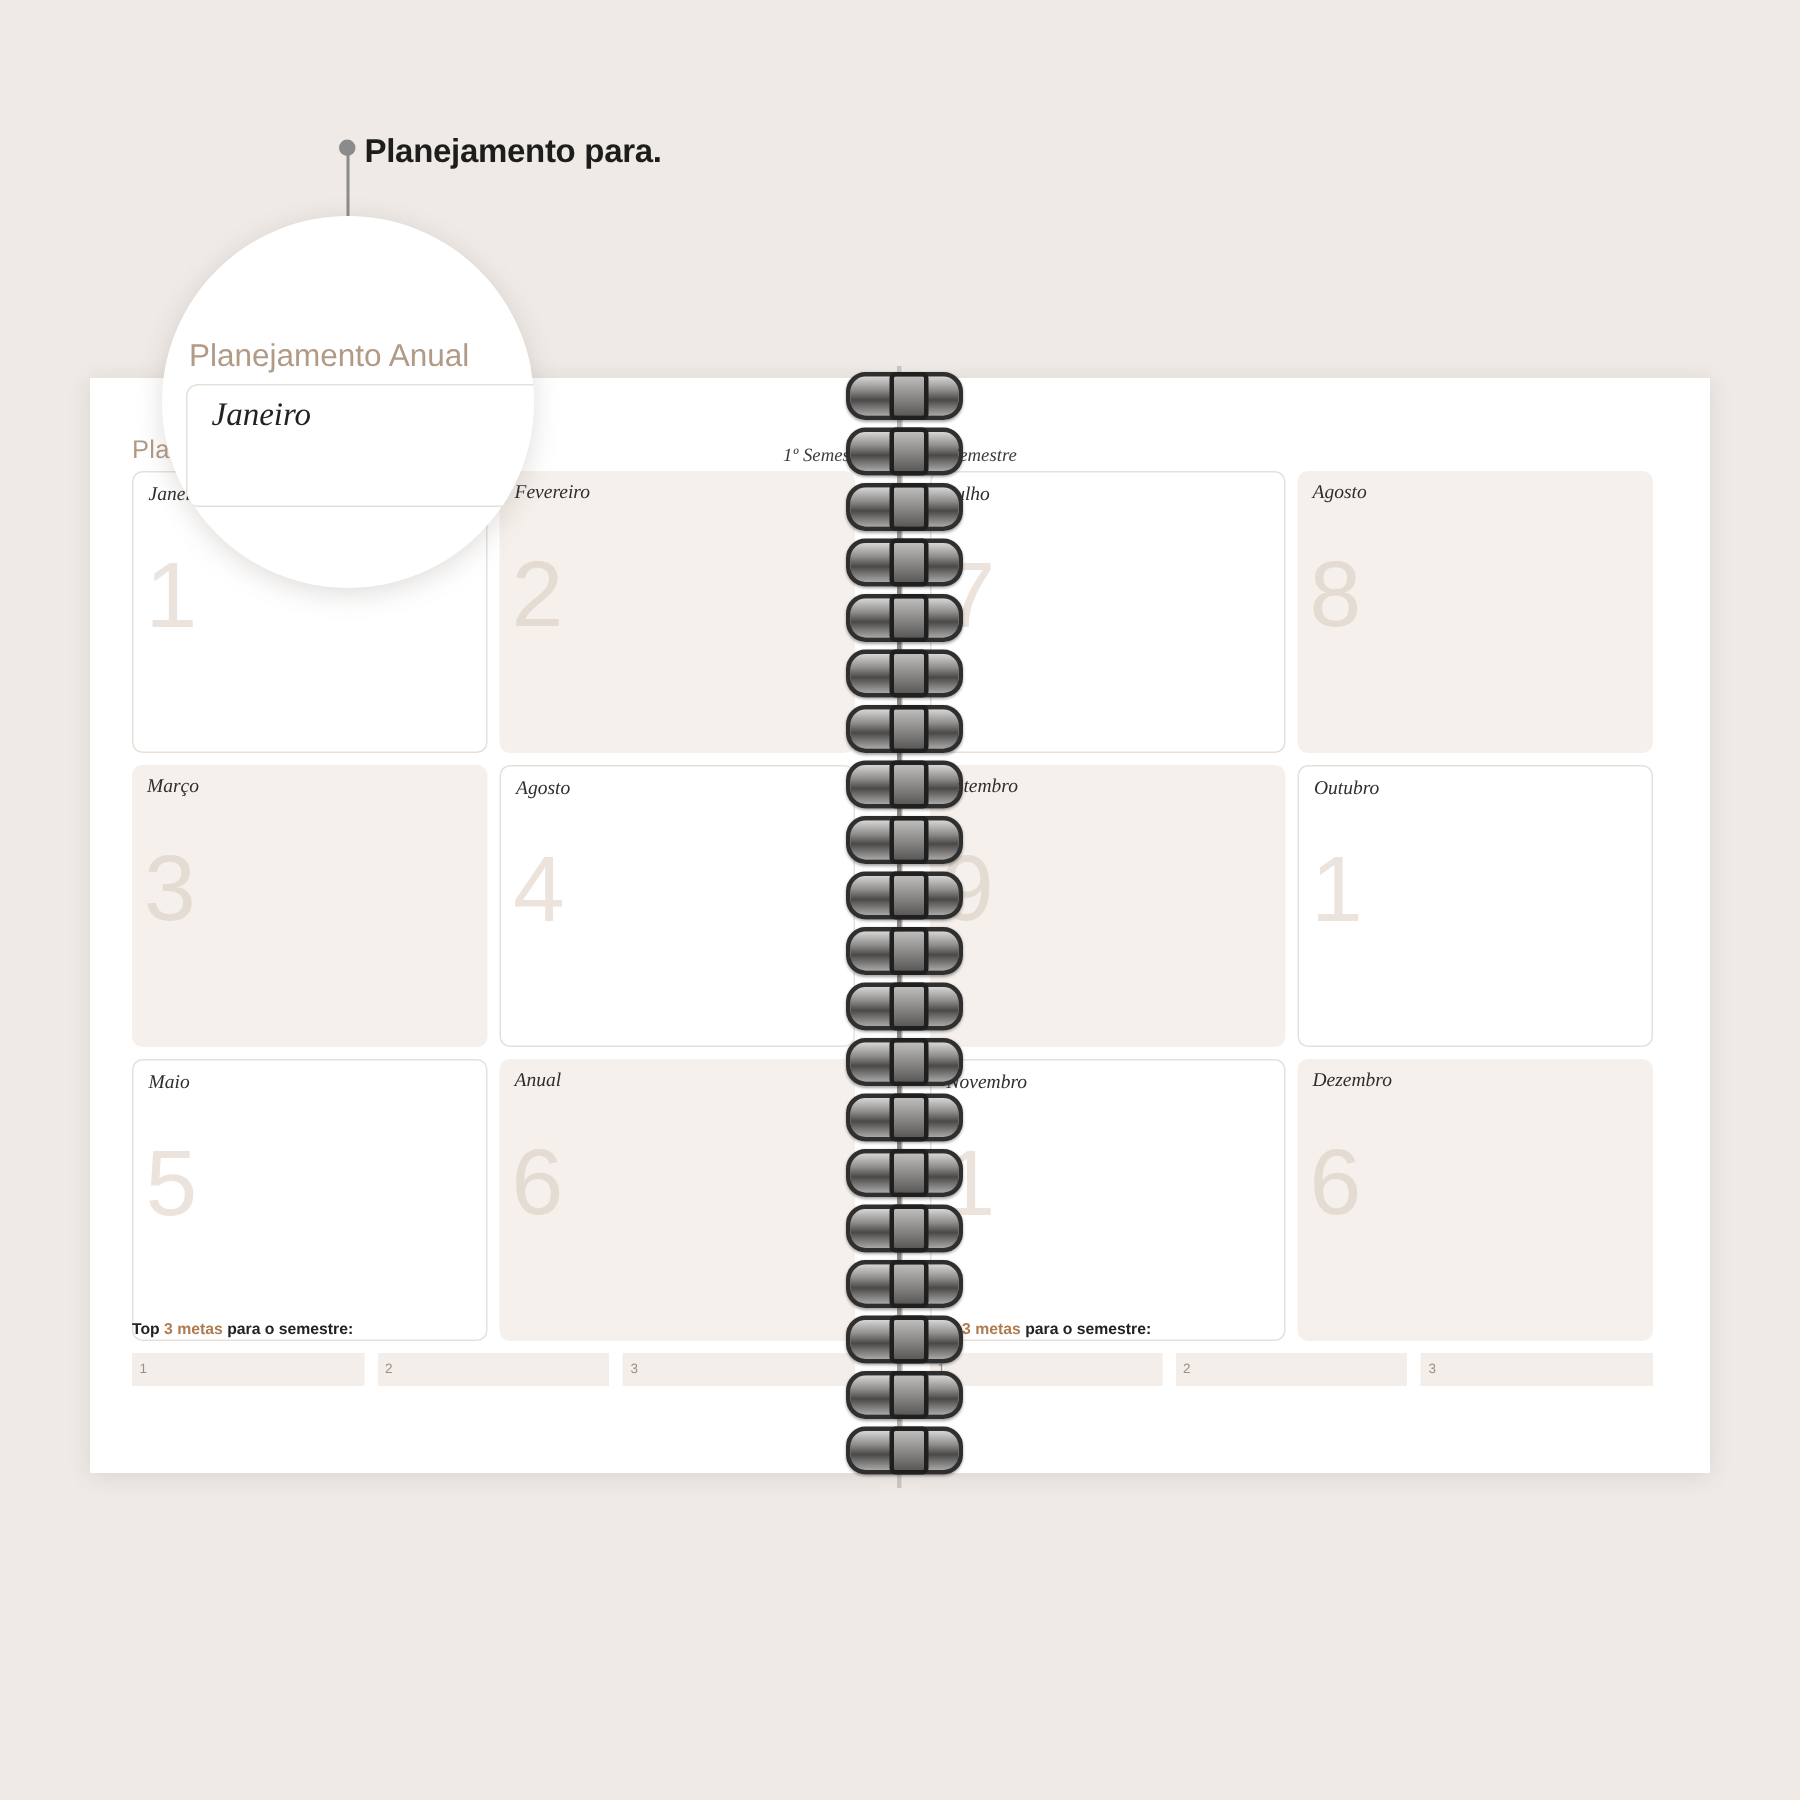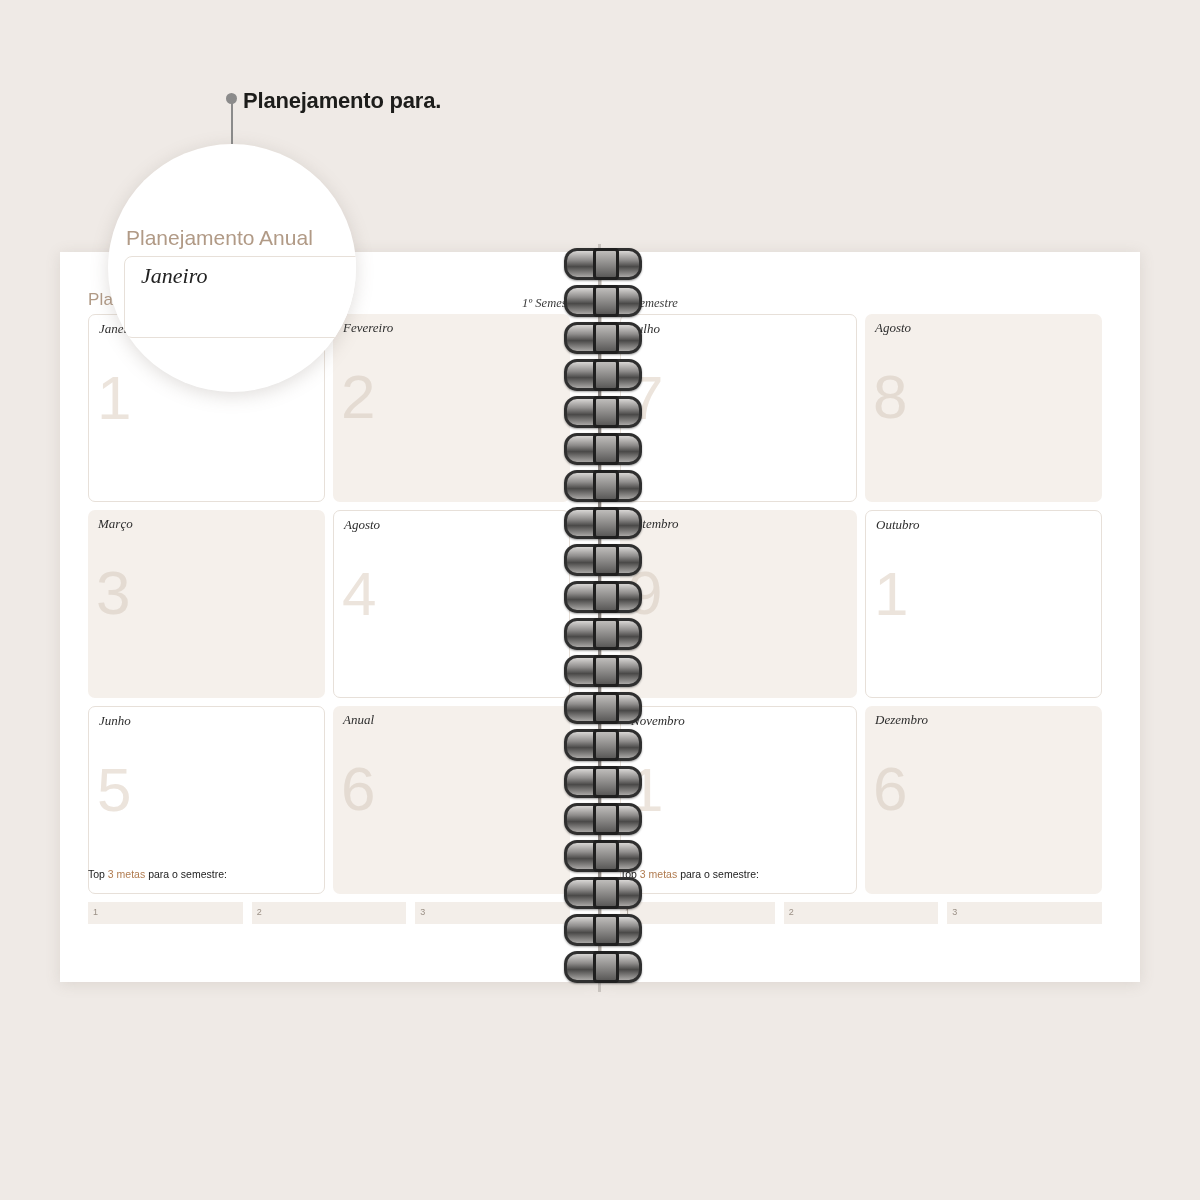--- a/index.html
+++ b/index.html
@@ -145,23 +145,23 @@
   .goals {
     position: absolute;
     bottom: 58px;
     width: 482px;
   }
   #page-left .goals  { left: 28px; }
   #page-right .goals { left: 18px; }
 
   .goals-title {
     font-size: 10.5px;
-    font-weight: normal;
+    font-weight: bold;
     color: #222;
-    margin-bottom: 22px;
+    margin-bottom: 10px;
   }
   .goals-title .accent { color: #b07b4f; }
   .goals-row {
     display: grid;
     grid-template-columns: 1fr 1fr 1fr;
     gap: 9px;
   }
   .goal-box {
     height: 22px;
     background: #f3eee9;
@@ -279,21 +279,21 @@
         </div>
         <div class="month-cell tint">
           <span class="month-name">Março</span>
           <span class="month-number">3</span>
         </div>
         <div class="month-cell plain">
           <span class="month-name">Agosto</span>
           <span class="month-number">4</span>
         </div>
         <div class="month-cell plain">
-          <span class="month-name">Junho</span>
+          <span class="month-name">Maio</span>
           <span class="month-number">5</span>
         </div>
         <div class="month-cell tint">
           <span class="month-name">Anual</span>
           <span class="month-number">6</span>
         </div>
       </div>
 
       <div class="goals">
         <div class="goals-title"><span>Top </span><span class="accent">3 metas</span><span> para o semestre:</span></div>

